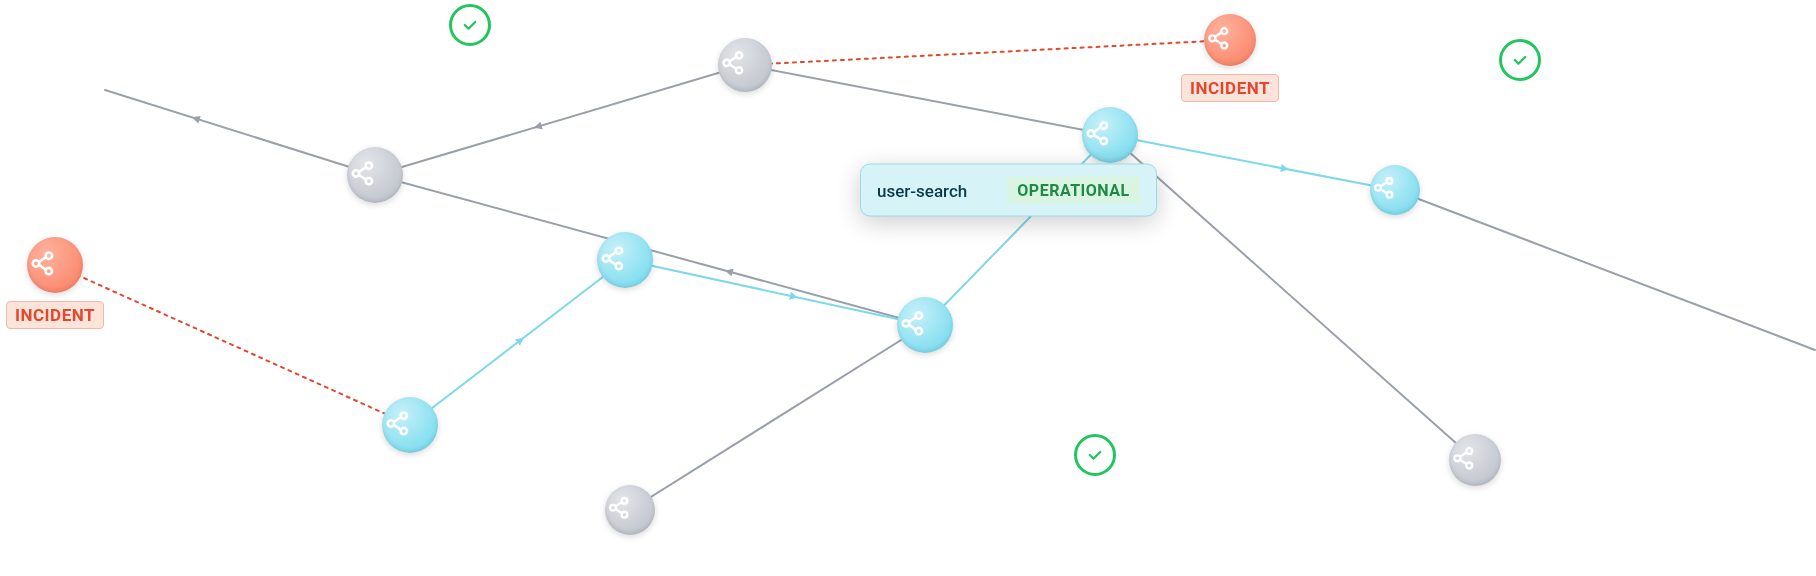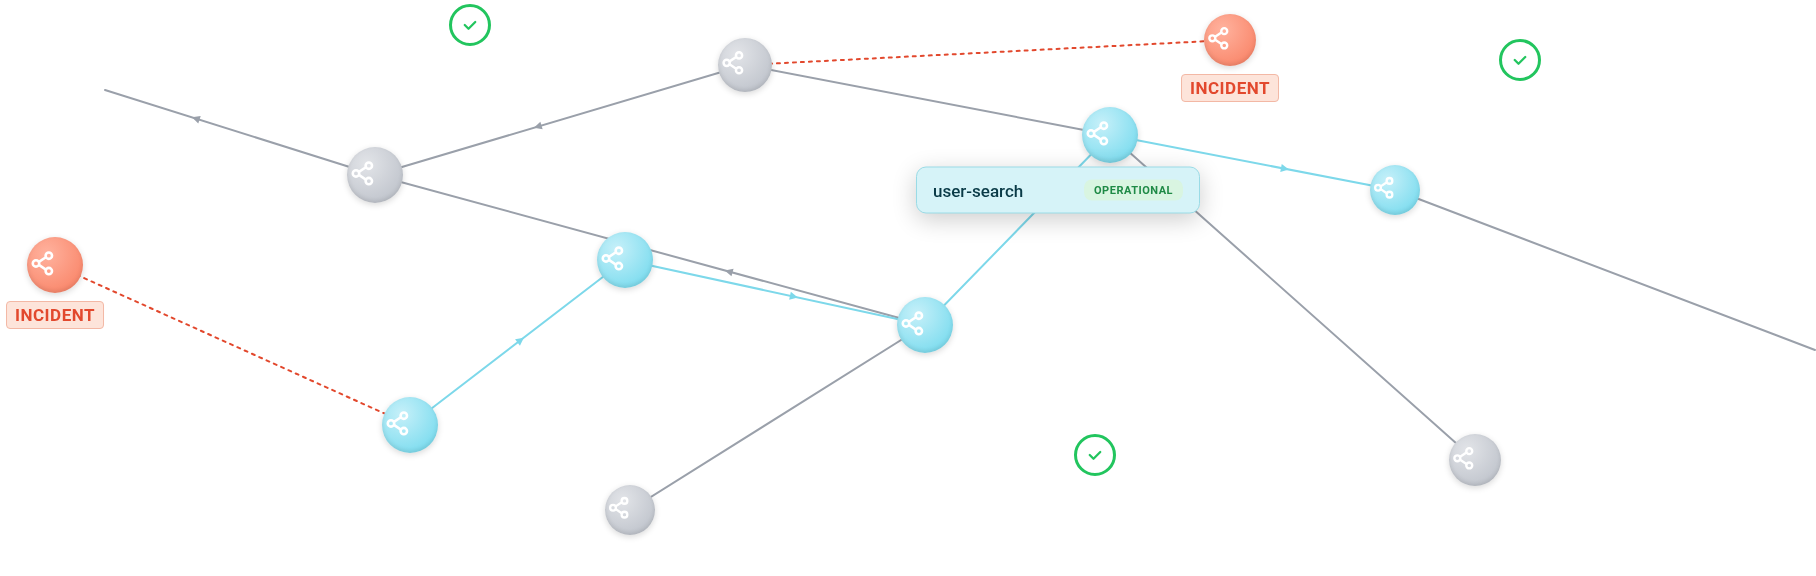--- a/index.html
+++ b/index.html
@@ -77,25 +77,25 @@
     justify-content: space-between;
   }
   .tooltip .name {
     color: #0a3a47;
     font-size: 17px;
     font-weight: 500;
   }
   .tooltip .status {
     background: #d9f5e1;
     color: #1f8a46;
-    font-size: 11px;
+    font-size: 16px;
     font-weight: 700;
     letter-spacing: 0.5px;
     padding: 4px 10px;
-    border-radius: 8px;
+    border-radius: 0;
   }
 </style>
 </head>
 <body>
 
 <div class="canvas">
   <svg class="edges">
       <line x1="375" y1="175" x2="105" y2="90" stroke="#9aa0aa" stroke-width="2" stroke-linecap="round"></line>
       <polygon points="0,-4 8,0 0,4" fill="#9aa0aa" transform="translate(199.5,119.75) rotate(-162.52522574374433)"></polygon>
       <line x1="745" y1="65" x2="375" y2="175" stroke="#9aa0aa" stroke-width="2" stroke-linecap="round"></line>
@@ -225,17 +225,17 @@
     <div class="check" style="left: 1520px; top: 60px;">
       <svg viewBox="0 0 24 24" fill="none" stroke="currentColor" stroke-width="3" stroke-linecap="round" stroke-linejoin="round">
         <polyline points="5 12 10 17 19 8"></polyline>
       </svg>
     </div>
     <div class="check" style="left: 1095px; top: 455px;">
       <svg viewBox="0 0 24 24" fill="none" stroke="currentColor" stroke-width="3" stroke-linecap="round" stroke-linejoin="round">
         <polyline points="5 12 10 17 19 8"></polyline>
       </svg>
     </div>
-    <div class="tooltip" style="left: 916px; top: 190px;">
+    <div class="tooltip" style="left: 860px; top: 190px;">
     <span class="name">user-search</span>
     <span class="status">OPERATIONAL</span>
   </div>
   </div>
 
 </body></html>

